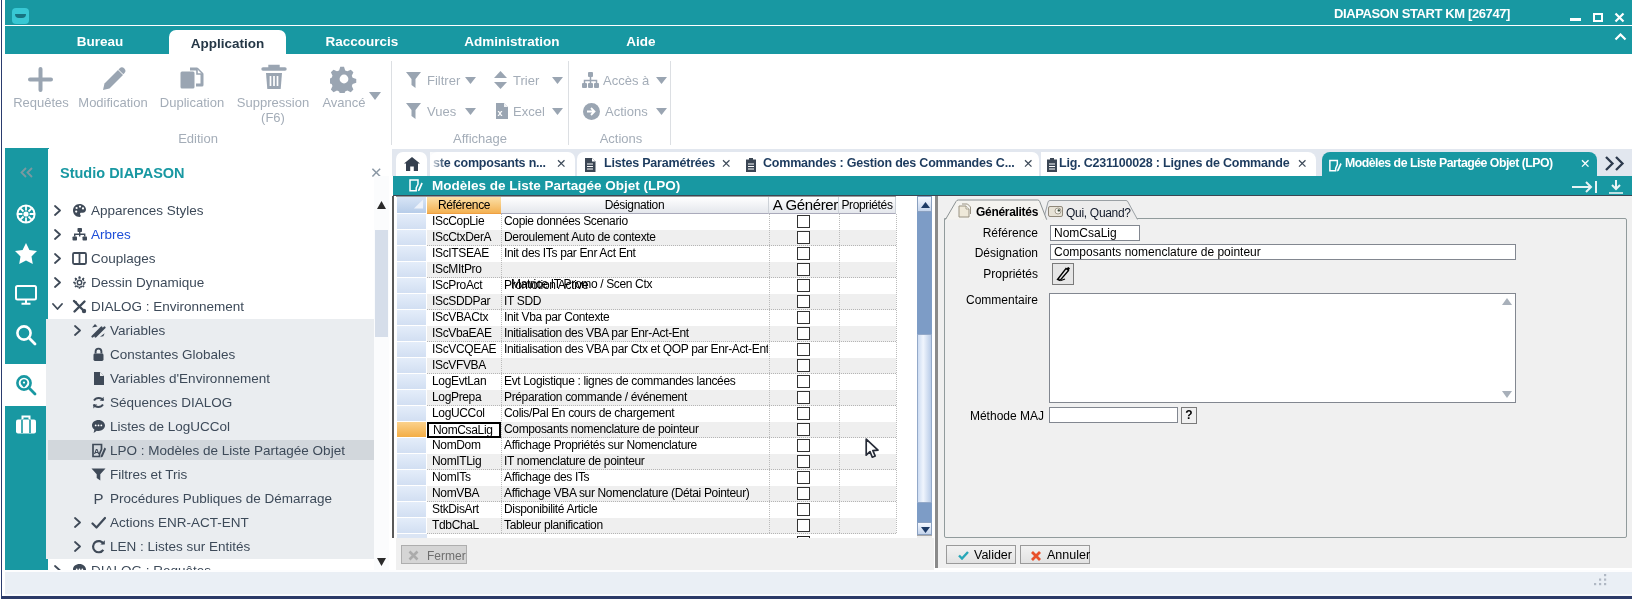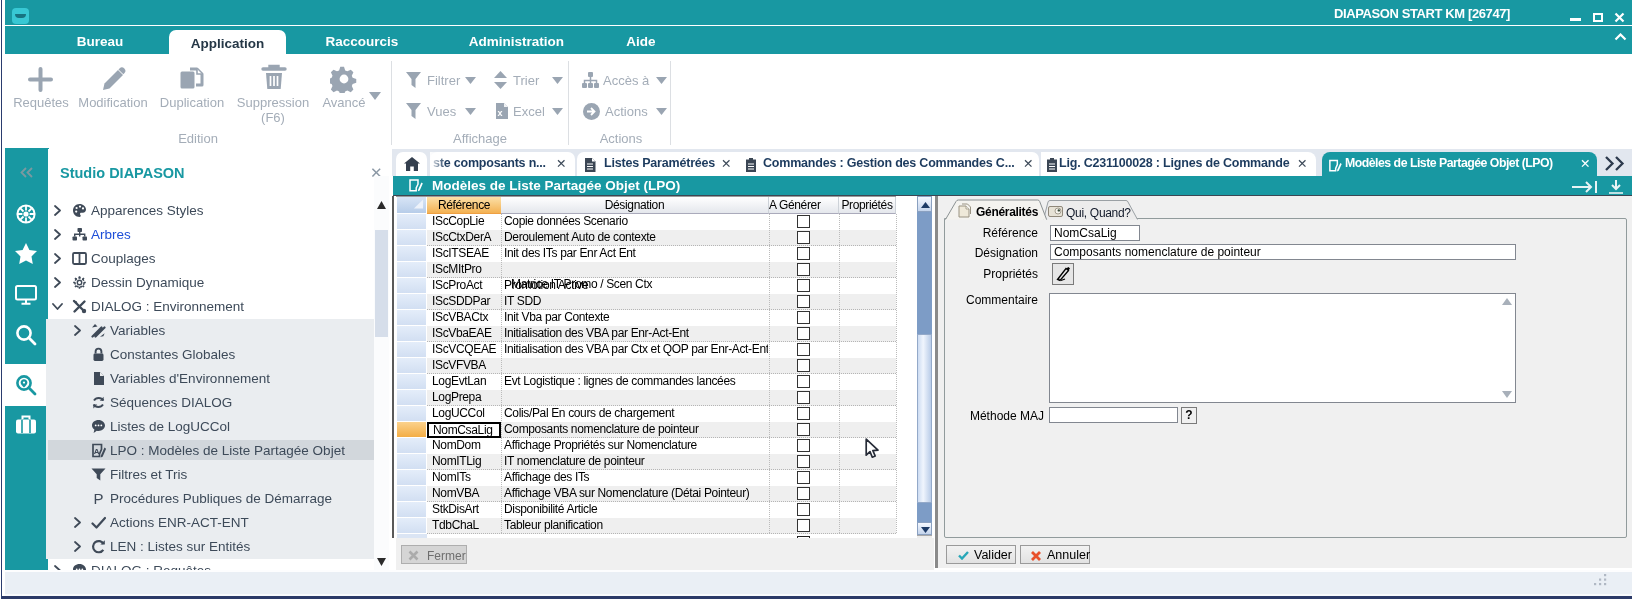--- a/index.html
+++ b/index.html
@@ -85,21 +85,21 @@
   <svg class="abs" style="left:1614px;top:12px" width="11" height="11" viewBox="0 0 11 11">
       <path d="M1.5 1.5l8 8M9.5 1.5l-8 8" stroke="#fff" stroke-width="2.2"></path>
     </svg>
   <div class="abs" id="hline"></div>
   <div class="abs" id="menubar"></div>
   <div class="abs menutab" style="left:60px;width:80px;">Bureau</div>
   <div class="abs" id="apptab">
       <span>Application</span>
     </div>
   <div class="abs menutab" style="left:322px;width:80px;">Raccourcis</div>
-  <div class="abs menutab" style="left:460px;width:104px;text-align:right;">Administration</div>
+  <div class="abs menutab" style="left:460px;width:104px;">Administration</div>
   <div class="abs menutab" style="left:615px;width:52px;">Aide</div>
   <svg class="abs" style="left:1614px;top:33px" width="13" height="8" viewBox="0 0 13 8">
       <path d="M1.5 6.5l5-5 5 5" fill="none" stroke="#fff" stroke-width="2.2"></path>
     </svg>
   <div class="abs" id="ribbon"></div>
 
   <svg class="abs" style="left:27px;top:66px" width="27" height="27" viewBox="0 0 27 27">
       <path d="M13.5 3v21M3 13.5h21" stroke="#9aa5b2" stroke-width="4" stroke-linecap="round"></path>
     </svg>
   <div class="abs riblabel" style="left:8px;top:95px;width:66px;">Requêtes</div>
@@ -420,21 +420,21 @@
   <div class="abs" style="left:394px;top:196px;width:2px;height:342px;background:#fff;"></div>
   <div class="abs" id="tablewrap">
       <div class="abs" style="left:0;top:0;width:500px;height:342px;border-top:1px solid #9a9a9a;">
         <div class="thc" style="left:1px;width:30px;height:17px;background:linear-gradient(#d8e5f6,#b7cde9);border-right:1px solid #fff;border-bottom:1px solid #fff;">
           <svg width="11" height="12" style="position:absolute;right:2px;bottom:3px" viewBox="0 0 12 12">
             <path d="M11 1v10H1z" fill="#edf2fa"></path>
           </svg>
         </div>
         <div class="thc" style="left:31px;width:74px;height:17px;background:linear-gradient(#fbe0a8,#f3b152);border-bottom:1px solid #ee9f42;text-align:center;line-height:16px;font-size:12px;">Référence</div>
         <div class="thc" style="left:105px;width:268px;height:17px;background:linear-gradient(#ffffff,#e4e7ec);border-right:1px solid #cdd2d8;border-bottom:1px solid #aab;text-align:center;line-height:16px;font-size:12px;">Désignation</div>
-        <div class="thc" style="left:373px;width:70px;height:17px;background:linear-gradient(#ffffff,#e4e7ec);border-right:1px solid #cdd2d8;border-bottom:1px solid #aab;text-align:left;line-height:16px;font-size:12px;">A Générer</div>
+        <div class="thc" style="left:373px;width:70px;height:17px;background:linear-gradient(#ffffff,#e4e7ec);border-right:1px solid #cdd2d8;border-bottom:1px solid #aab;text-align:right;line-height:16px;font-size:15px;">A Générer</div>
         <div class="thc" style="left:443px;width:57px;height:17px;background:linear-gradient(#ffffff,#e4e7ec);border-right:1px solid #cdd2d8;border-bottom:1px solid #aab;text-align:center;line-height:16px;font-size:12px;">Propriétés</div>
         <div class="thc" style="left:1px;top:17px;width:30px;height:16px;background:linear-gradient(#e4edfa,#d2dff2);border-right:1px solid #fff;border-bottom:1px solid #fff;"></div>
         <div class="thc" style="left:31px;top:17px;width:469px;height:16px;background:#ffffff border-bottom:1px dotted #b5b5b5;"></div>
         <div class="thc" style="left:105px;top:17px;width:1px;height:16px;background-image:linear-gradient(#bbb 1px,transparent 1px);background-size:1px 2px;"></div>
         <div class="thc" style="left:373px;top:17px;width:1px;height:16px;background-image:linear-gradient(#bbb 1px,transparent 1px);background-size:1px 2px;"></div>
         <div class="thc" style="left:443px;top:17px;width:1px;height:16px;background-image:linear-gradient(#bbb 1px,transparent 1px);background-size:1px 2px;"></div>
         <div class="thc" style="left:500px;top:17px;width:1px;height:16px;background-image:linear-gradient(#bbb 1px,transparent 1px);background-size:1px 2px;"></div>
         <div class="cell" style="left:36px;top:17px;width:69px;">IScCopLie</div>
         <div class="cell" style="left:108px;top:17px;width:264px;">Copie données Scenario</div>
         <div class="thc" style="left:401px;top:18px;width:13px;height:13px;background:#fff;border:1.4px solid #333;"></div>
@@ -527,20 +527,21 @@
         <div class="cell" style="left:36px;top:177px;width:69px;">LogEvtLan</div>
         <div class="cell" style="left:108px;top:177px;width:264px;">Evt Logistique : lignes de commandes lancées</div>
         <div class="thc" style="left:401px;top:178px;width:13px;height:13px;background:#fff;border:1.4px solid #333;"></div>
         <div class="thc" style="left:1px;top:193px;width:30px;height:16px;background:linear-gradient(#e4edfa,#d2dff2);border-right:1px solid #fff;border-bottom:1px solid #fff;"></div>
         <div class="thc" style="left:31px;top:193px;width:469px;height:16px;background:#efefef;border-bottom:1px dotted #b5b5b5;"></div>
         <div class="thc" style="left:105px;top:193px;width:1px;height:16px;background-image:linear-gradient(#bbb 1px,transparent 1px);background-size:1px 2px;"></div>
         <div class="thc" style="left:373px;top:193px;width:1px;height:16px;background-image:linear-gradient(#bbb 1px,transparent 1px);background-size:1px 2px;"></div>
         <div class="thc" style="left:443px;top:193px;width:1px;height:16px;background-image:linear-gradient(#bbb 1px,transparent 1px);background-size:1px 2px;"></div>
         <div class="thc" style="left:500px;top:193px;width:1px;height:16px;background-image:linear-gradient(#bbb 1px,transparent 1px);background-size:1px 2px;"></div>
         <div class="cell" style="left:36px;top:193px;width:69px;">LogPrepa</div>
+        <div class="cell" style="left:108px;top:193px;width:264px;">Préparation commande / événement</div>
         <div class="thc" style="left:401px;top:194px;width:13px;height:13px;background:#fff;border:1.4px solid #333;"></div>
         <div class="thc" style="left:1px;top:209px;width:30px;height:16px;background:linear-gradient(#e4edfa,#d2dff2);border-right:1px solid #fff;border-bottom:1px solid #fff;"></div>
         <div class="thc" style="left:31px;top:209px;width:469px;height:16px;background:#ffffff border-bottom:1px dotted #b5b5b5;"></div>
         <div class="thc" style="left:105px;top:209px;width:1px;height:16px;background-image:linear-gradient(#bbb 1px,transparent 1px);background-size:1px 2px;"></div>
         <div class="thc" style="left:373px;top:209px;width:1px;height:16px;background-image:linear-gradient(#bbb 1px,transparent 1px);background-size:1px 2px;"></div>
         <div class="thc" style="left:443px;top:209px;width:1px;height:16px;background-image:linear-gradient(#bbb 1px,transparent 1px);background-size:1px 2px;"></div>
         <div class="thc" style="left:500px;top:209px;width:1px;height:16px;background-image:linear-gradient(#bbb 1px,transparent 1px);background-size:1px 2px;"></div>
         <div class="cell" style="left:36px;top:209px;width:69px;">LogUCCol</div>
         <div class="cell" style="left:108px;top:209px;width:264px;">Colis/Pal En cours de chargement</div>
         <div class="thc" style="left:401px;top:210px;width:13px;height:13px;background:#fff;border:1.4px solid #333;"></div>

